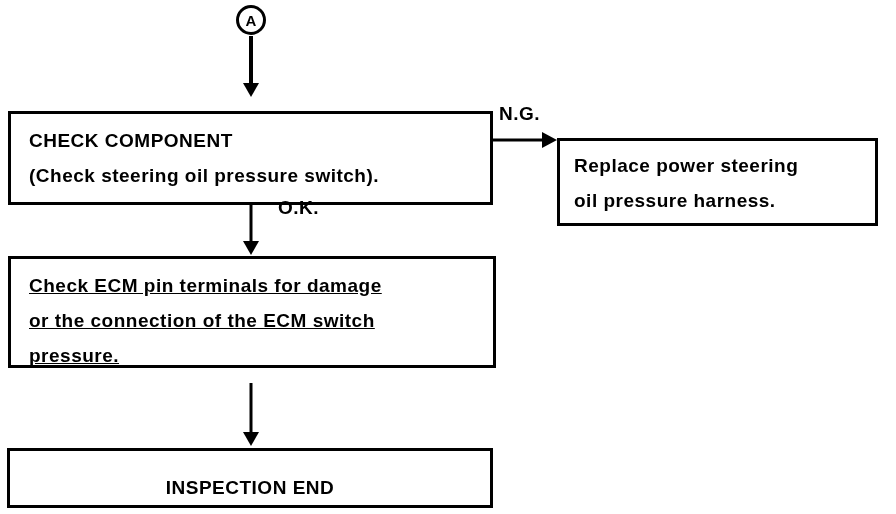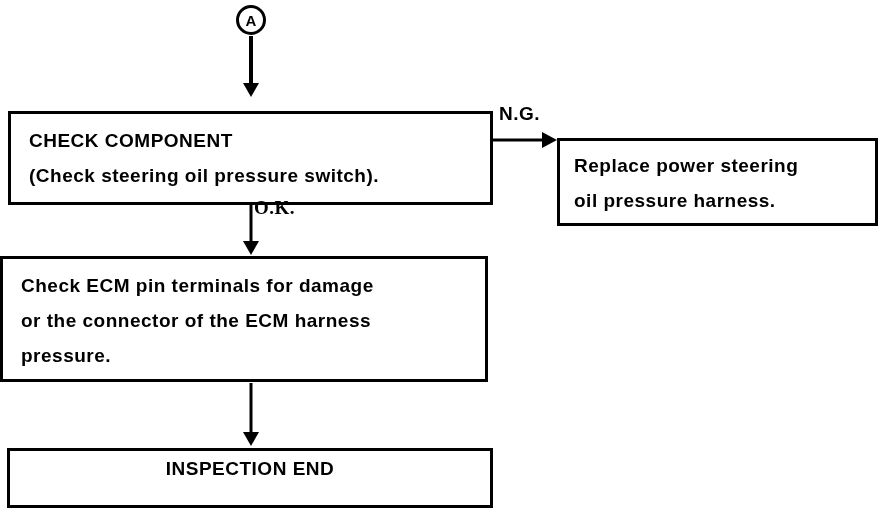--- a/index.html
+++ b/index.html
@@ -63,50 +63,50 @@
   }
   .box-replace {
     left: 557px;
     top: 98px;
     width: 321px;
     height: 88px;
     padding: 7px 0 0 14px;
     margin-top: 40px;
   }
   .box-check-ecm {
-    left: 0;
+    left: 8px;
     top: 256px;
     width: 488px;
-    height: 126px;
+    height: 112px;
     padding: 9px 0 0 18px;
+    text-decoration: underline;
   }
   .box-end {
     left: 7px;
     top: 448px;
     width: 486px;
     height: 60px;
     display: flex;
-    align-items: flex-start;
+    align-items: flex-end;
     justify-content: center;
   }
   .edge-label {
     position: absolute;
     font-size: 19px;
     font-weight: bold;
     letter-spacing: 0.5px;
     white-space: nowrap;
   }
   .label-ng {
     left: 499px;
     top: 103px;
   }
   .label-ok {
-    left: 254px;
+    left: 278px;
     top: 197px;
-    font-family: Liberation Serif, serif;
   }
 </style>
 </head>
 <body>
 
 <div class="canvas">
 
   <svg class="arrows" width="896" height="514" viewBox="0 0 896 514" xmlns="http://www.w3.org/2000/svg">
 
     <g>
@@ -143,21 +143,21 @@
 
   <div class="box box-replace">
     <div class="box-line">Replace power steering</div>
     <div class="box-line">oil pressure harness.</div>
   </div>
 
   <div class="edge-label label-ok">O.K.</div>
 
   <div class="box box-check-ecm">
     <div class="box-line">Check ECM pin terminals for damage</div>
-    <div class="box-line">or the connector of the ECM harness</div>
+    <div class="box-line">or the connection of the ECM switch</div>
     <div class="box-line">pressure.</div>
   </div>
 
   <div class="box box-end">
     <div class="box-line">INSPECTION END</div>
   </div>
 
 </div>
 
 </body></html>

